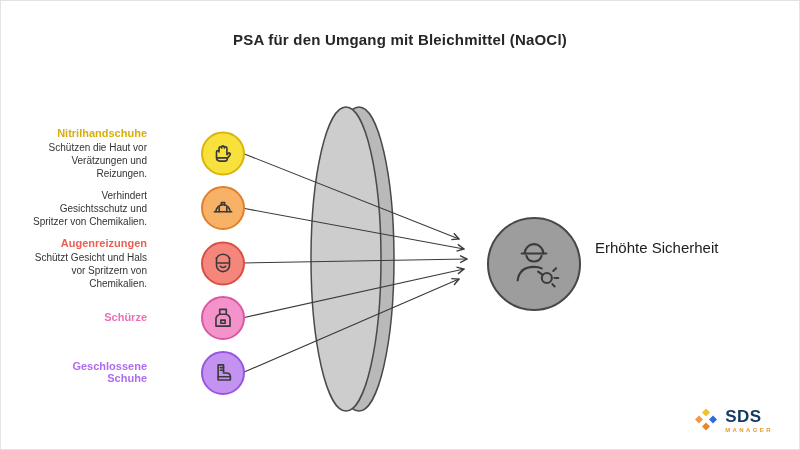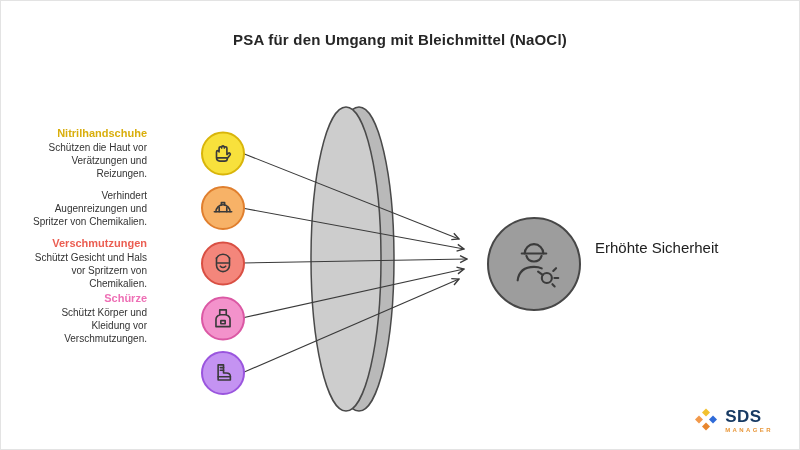--- a/index.html
+++ b/index.html
@@ -75,63 +75,63 @@
     <div class="item-circle">
       <svg width="26" height="26" viewBox="0 0 24 24" fill="none" stroke="#3a3a3a" stroke-width="1.5" stroke-linecap="round" stroke-linejoin="round">
         <path d="M9 19c-1.7 0-3-1.3-3-3v-5.5a1.2 1.2 0 0 1 2.4 0V7a1.2 1.2 0 0 1 2.4 0v-.8a1.2 1.2 0 0 1 2.4 0V7a1.2 1.2 0 0 1 2.4 0v6l1.3-1.2a1.1 1.1 0 0 1 1.6 1.5L16 16.5c0 1.4-1.2 2.5-2.6 2.5z"></path>
         <path d="M6.5 16h9"></path>
       </svg>
     </div>
   </div>
 
   <div class="item" style="top: 207px; --accent: #F2994A; --fill: #F7B267; --border: #E07F2E;">
     <div class="item-text">
-      <div class="item-desc">Verhindert Augenreizungen und Spritzer von Chemikalien.</div>
+      <div class="item-desc">Verhindert Gesichtsschutz und Spritzer von Chemikalien.</div>
     </div>
     <div class="item-circle">
       <svg width="26" height="26" viewBox="0 0 24 24" fill="none" stroke="#3a3a3a" stroke-width="1.5" stroke-linecap="round" stroke-linejoin="round">
         <path d="M5.5 15.5a6.5 6.5 0 0 1 13 0"></path>
         <path d="M4 15.5h16"></path>
         <path d="M10.5 9.3v-2.3h3v2.3"></path>
         <path d="M8.5 11.5v4 M15.5 11.5v4"></path>
       </svg>
     </div>
   </div>
 
   <div class="item" style="top: 262px; --accent: #EB5E52; --fill: #F4867B; --border: #D94F43;">
     <div class="item-text">
-      <div class="item-label">Verschmutzungen</div>
+      <div class="item-label">Augenreizungen</div>
       <div class="item-desc">Schützt Gesicht und Hals vor Spritzern von Chemikalien.</div>
     </div>
     <div class="item-circle">
       <svg width="26" height="26" viewBox="0 0 24 24" fill="none" stroke="#3a3a3a" stroke-width="1.5" stroke-linecap="round" stroke-linejoin="round">
         <path d="M6 7v6.5a6 6 0 0 0 12 0V7"></path>
         <path d="M6 7c1.5-2.5 3.8-3.5 6-3.5S16.5 4.5 18 7"></path>
         <path d="M7 11.5h10"></path>
         <path d="M9.5 14.5c.8.8 1.6 1.2 2.5 1.2s1.7-.4 2.5-1.2"></path>
       </svg>
     </div>
   </div>
 
   <div class="item" style="top: 317px; justify-content: center; --accent: #EE6FB5; --fill: #F392CB; --border: #DB58A4;">
     <div class="item-text">
       <div class="item-label">Schürze</div>
-      <div class="item-desc">Schützt Körper und Kleidung vor Verschmutzungen.</div>
     </div>
     <div class="item-circle">
       <svg width="26" height="26" viewBox="0 0 24 24" fill="none" stroke="#3a3a3a" stroke-width="1.5" stroke-linecap="round" stroke-linejoin="round">
         <path d="M9 4h6v4.5c2.2.8 3.5 2.4 3.5 4.6V19.5h-13v-6.4c0-2.2 1.3-3.8 3.5-4.6z"></path>
         <path d="M9 8.5h6"></path>
         <path d="M10 14h4v2.8h-4z"></path>
       </svg>
     </div>
   </div>
 
   <div class="item" style="top: 372px; --accent: #B06CF0; --fill: #C493F2; --border: #9A55DE;">
     <div class="item-text">
+      <div class="item-label">Geschlossene Schuhe</div>
     </div>
     <div class="item-circle">
       <svg width="26" height="26" viewBox="0 0 24 24" fill="none" stroke="#3a3a3a" stroke-width="1.5" stroke-linecap="round" stroke-linejoin="round">
         <path d="M7.5 4.5h5v7.5h2.5c2.3 0 3.8 1.4 3.8 3.3v3.2H7.5z"></path>
         <path d="M7.5 15.5h11.3"></path>
         <path d="M9.5 7h3 M9.5 9.5h3"></path>
       </svg>
     </div>
   </div>
 

